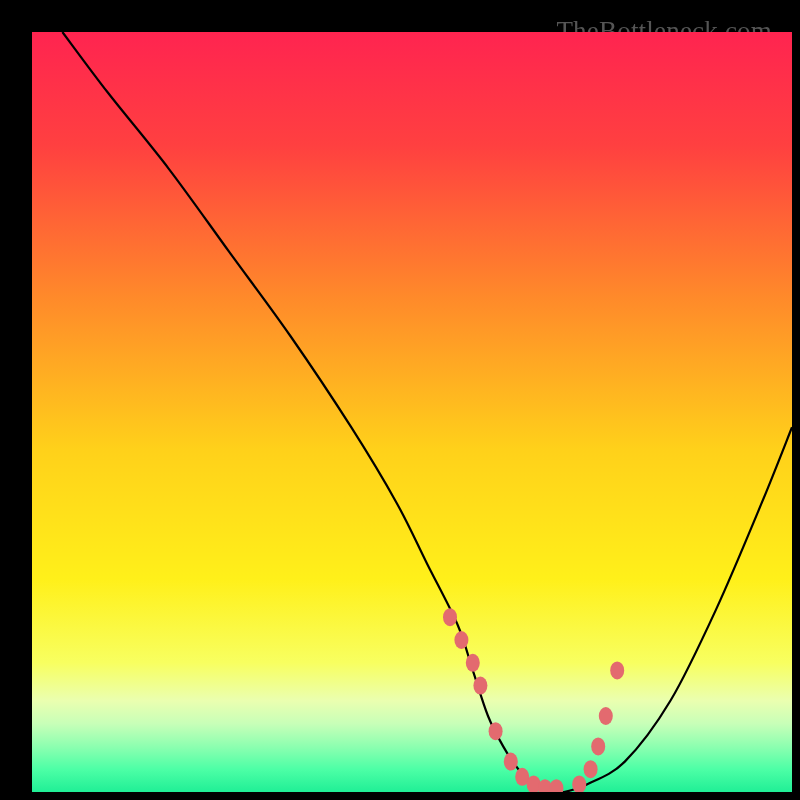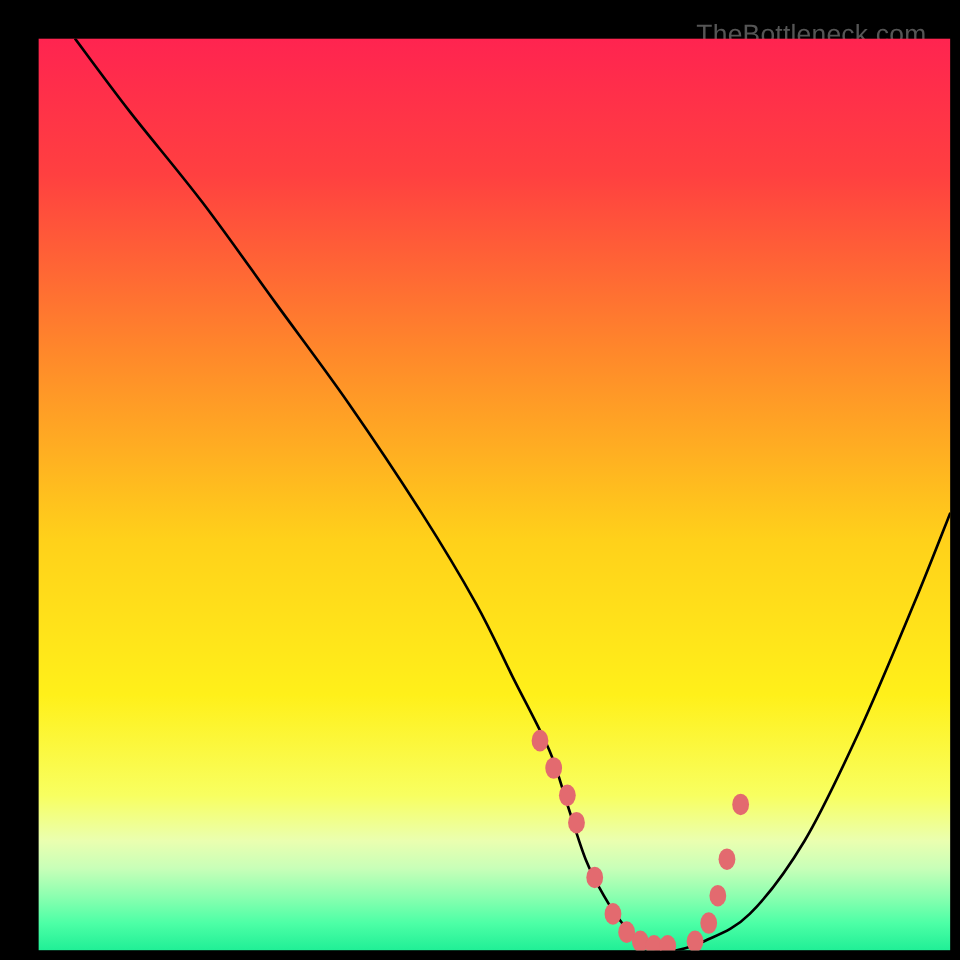--- a/index.html
+++ b/index.html
@@ -24,23 +24,24 @@
     left: 20px;
     top: 20px;
     width: 760px;
     height: 760px;
   }
   .watermark {
     position: absolute;
     top: 4px;
     right: 16px;
     color: #555;
-    font-size: 22px;
+    font-size: 27px;
     font-weight: 500;
     letter-spacing: 0.2px;
+    font-family: Liberation Serif, serif;
   }
   svg { display: block; }
 </style>
 </head>
 <body>
 
 <div class="frame">
   <div class="watermark">TheBottleneck.com</div>
 
   <svg class="plot" viewBox="0 0 760 760">

